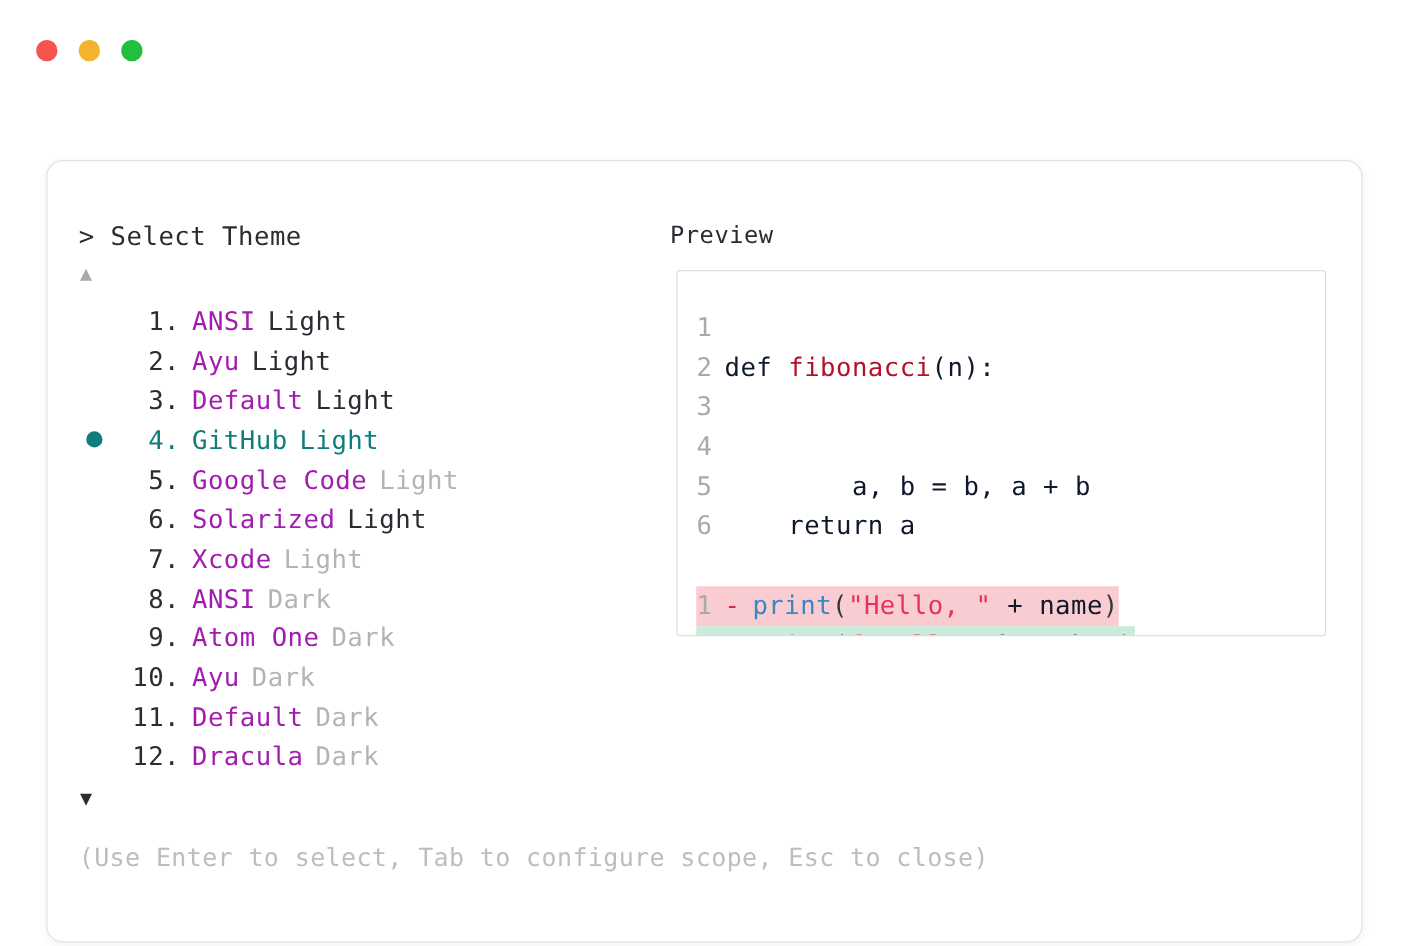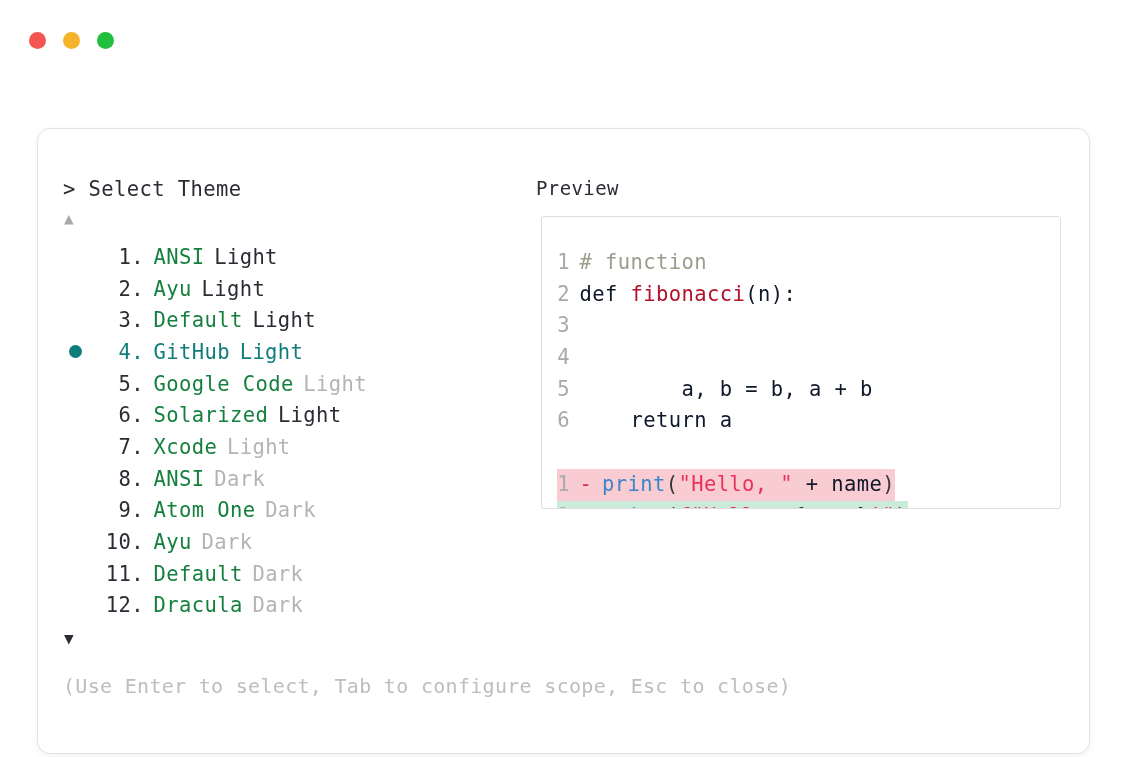--- a/index.html
+++ b/index.html
@@ -99,21 +99,21 @@
     background: #0f7d7c;
     display: block;
   }
   .row-num {
     width: 46px;
     flex: 0 0 46px;
     text-align: right;
     color: #2b2b33;
   }
   .row-name {
-    color: #15803d;
+    color: #a21caf;
     padding-left: 9.6px;
   }
   .row-variant {
     padding-left: 9.6px;
   }
   .variant-strong { color: #2b2b33; }
   .variant-muted  { color: #b4b4b6; }
 
   .theme-row.selected .row-num,
   .theme-row.selected .row-dot,
@@ -328,21 +328,20 @@
 
   <div class="right-col">
 
     <div class="preview-label">Preview</div>
 
     <div class="preview-box">
       <div class="code-area">
 
         <div class="code-line">
           <span class="ln">1</span>
-          <span class="code-text"><span class="tok-comment"># function</span></span>
         </div>
 
         <div class="code-line">
           <span class="ln">2</span>
           <span class="code-text"><span class="tok-default">def </span><span class="tok-func">fibonacci</span><span class="tok-default">(n):</span></span>
         </div>
 
         <div class="code-line">
           <span class="ln">3</span>
         </div>

